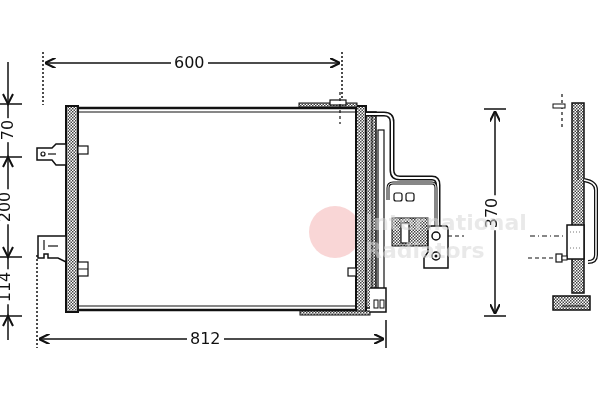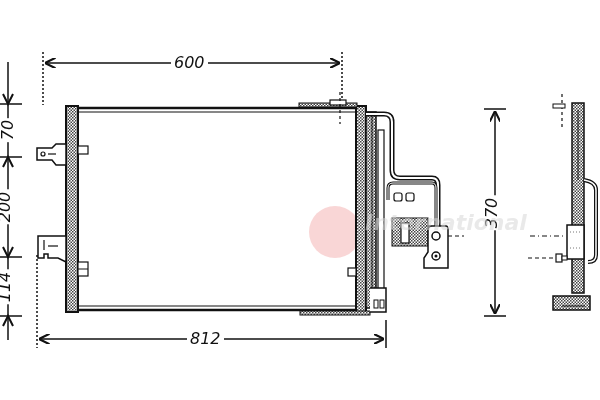--- a/index.html
+++ b/index.html
@@ -1,16 +1,16 @@
 <!DOCTYPE html>
 <html><head>
 <meta charset="utf-8">
 <style>
   html, body { margin: 0; padding: 0; background: #ffffff; }
-  #canvas { position: relative; width: 600px; height: 400px; overflow: hidden; background: #fff; font-family: "DejaVu Sans", sans-serif; font-style: italic; }
+  #canvas { position: relative; width: 600px; height: 400px; overflow: hidden; background: #fff; font-family: "DejaVu Sans", sans-serif; }
   svg { position: absolute; left: 0; top: 0; }
   .dimlabel { position: absolute; font-size: 16px; color: #111; background: #fff; line-height: 16px; padding: 0 3px; font-family: "DejaVu Sans", sans-serif; }
   .vlabel { position: absolute; font-size: 16px; color: #111; background: #fff; line-height: 16px; padding: 0 2px; transform: rotate(-90deg); transform-origin: center center; white-space: nowrap; font-family: "DejaVu Sans", sans-serif; }
   .watermark { position: absolute; font-family: "DejaVu Sans", sans-serif; font-weight: bold; color: #d8d8d8; opacity: 0.55; white-space: nowrap; }
 </style>
 </head>
 <body>
 
 <div id="canvas">
   <svg width="600" height="400" viewBox="0 0 600 400">
@@ -132,13 +132,14 @@
   </svg>
 
   <div class="dimlabel" style="left:171px; top:55px;">600</div>
   <div class="dimlabel" style="left:187px; top:331px;">812</div>
   <div class="vlabel" style="left:-4px; top:122px;">70</div>
   <div class="vlabel" style="left:-12px; top:199px;">200</div>
   <div class="vlabel" style="left:-12px; top:279px;">114</div>
   <div class="vlabel" style="left:475px; top:205px;">370</div>
 
   <div class="watermark" style="left:365px; top:210px; font-size:22px;">International</div>
+  <div class="watermark" style="left:365px; top:238px; font-size:22px;">Radiators</div>
 </div>
 
 </body></html>

